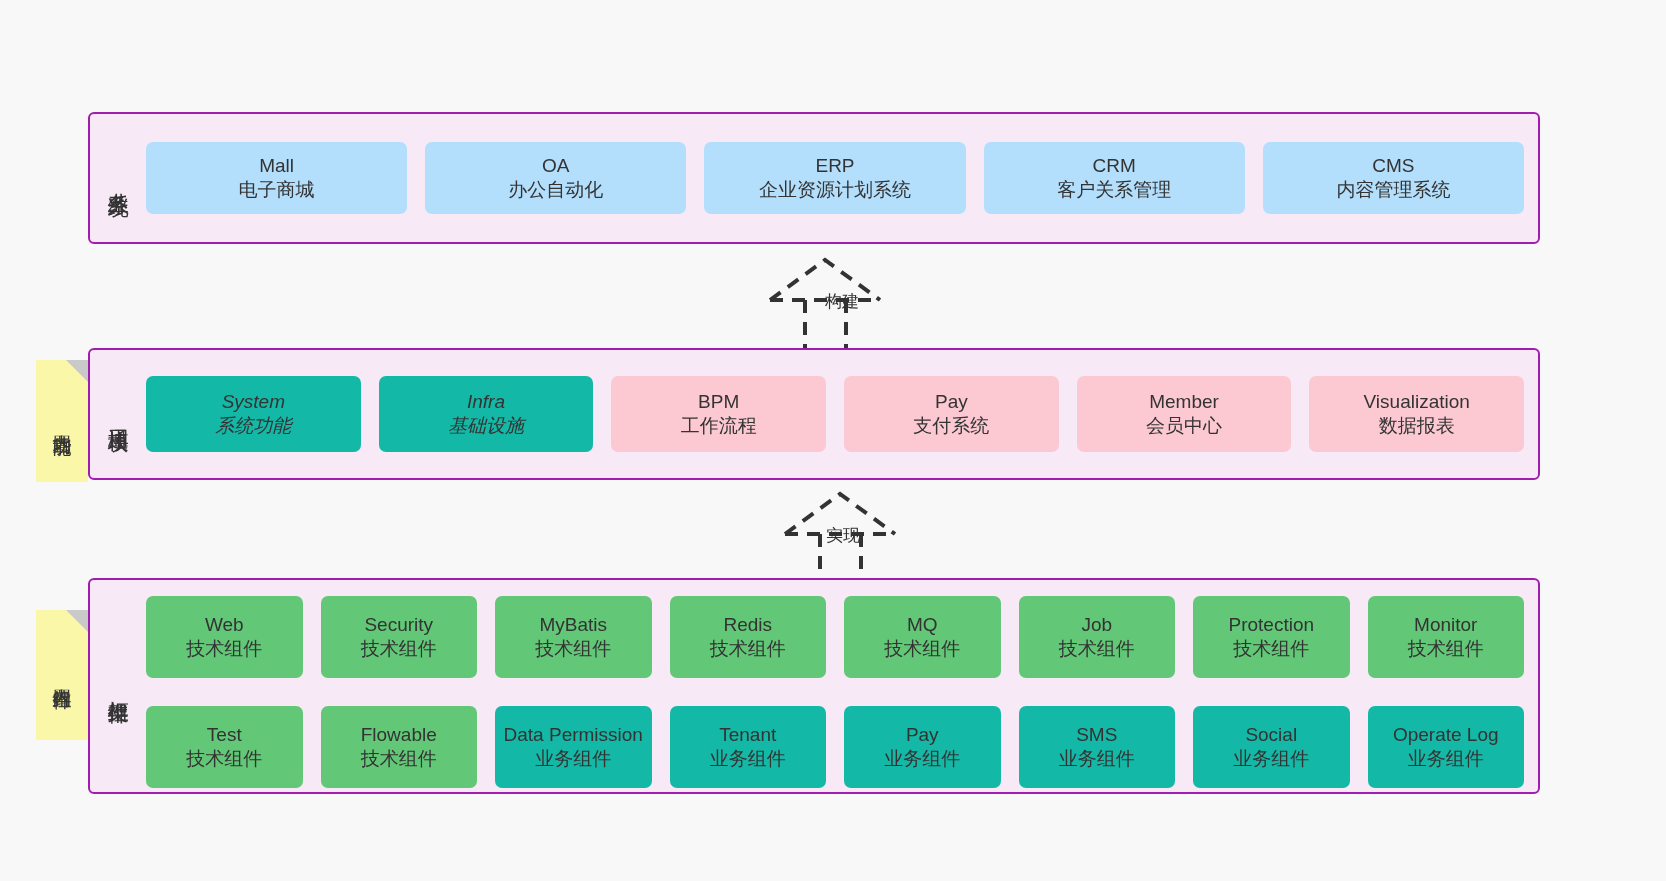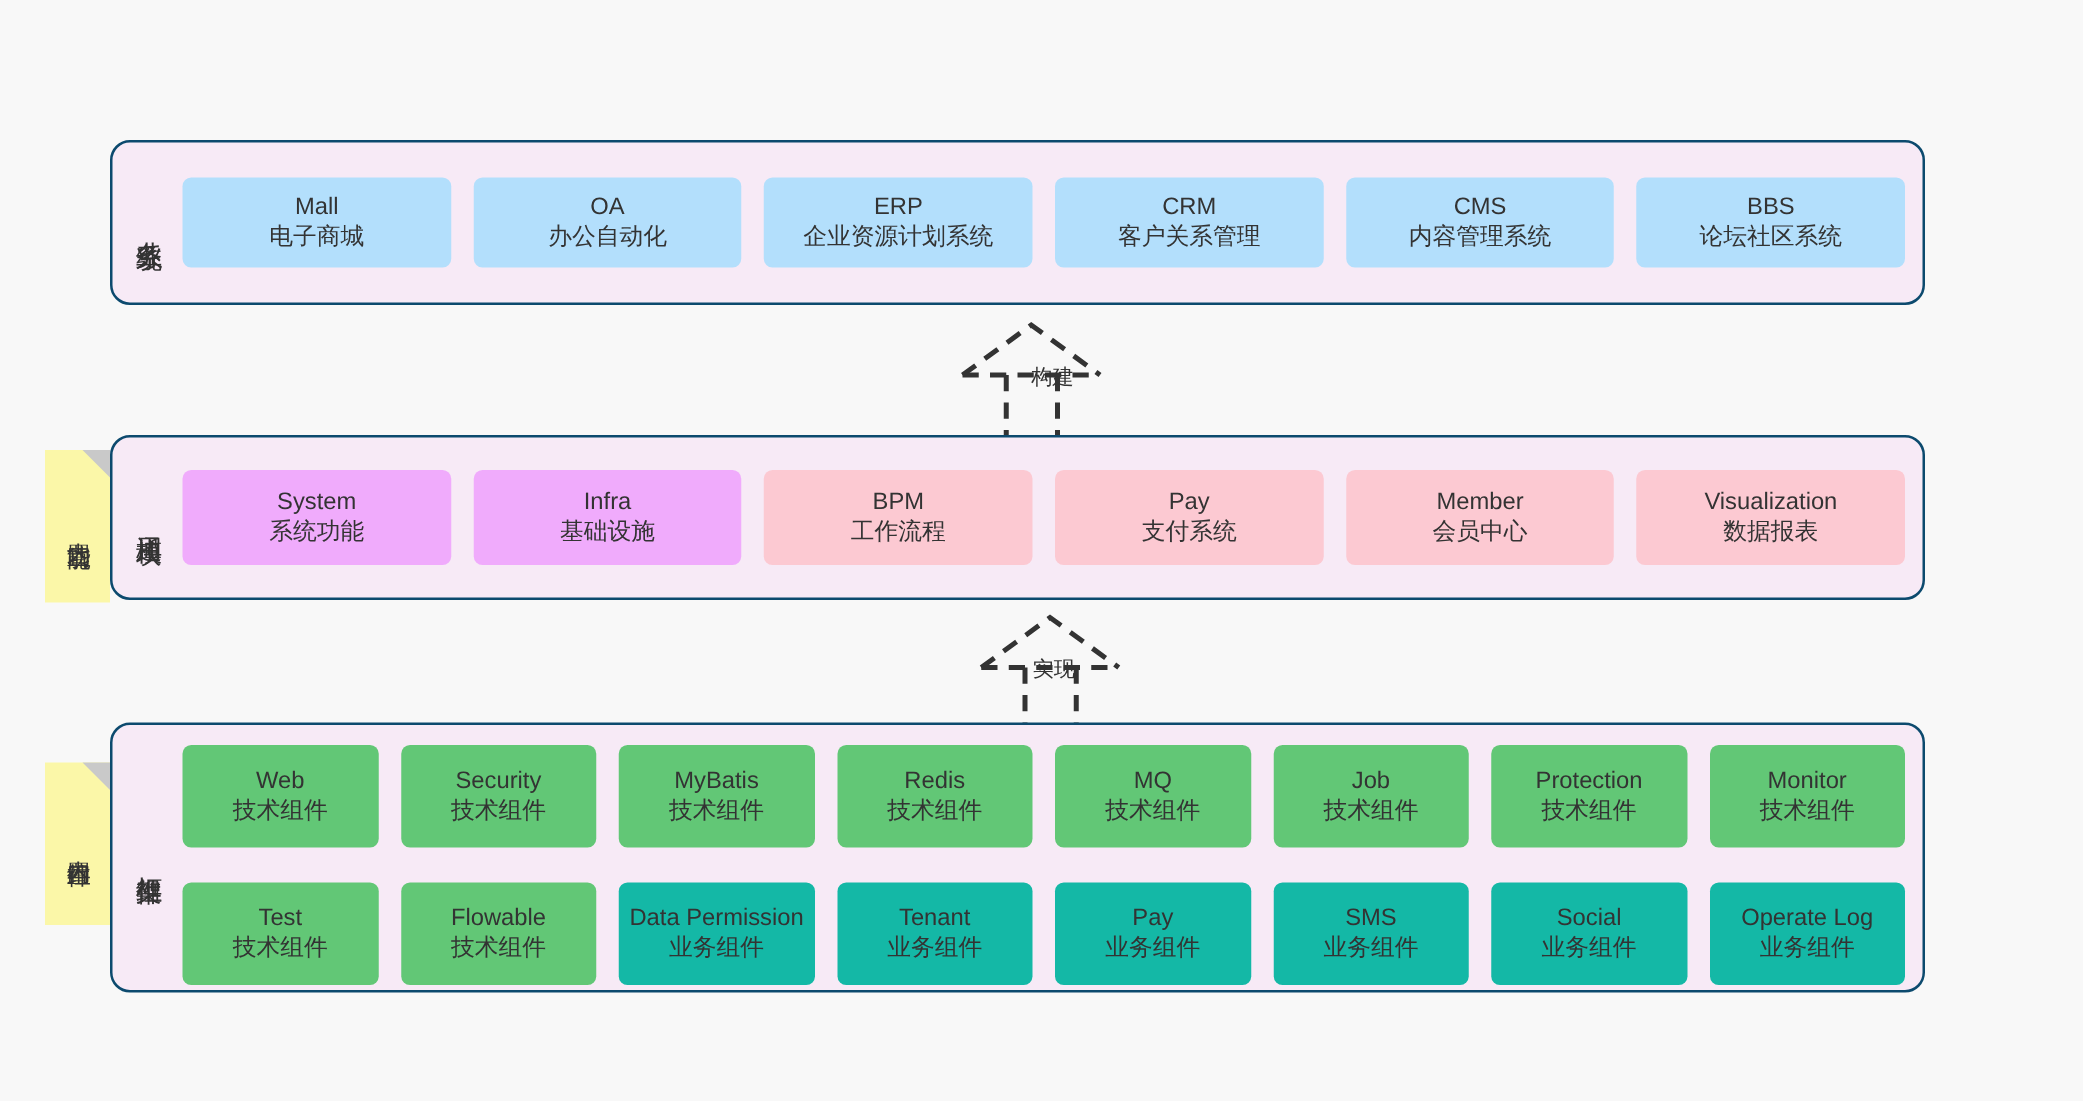--- a/index.html
+++ b/index.html
@@ -18,22 +18,22 @@
 
   #canvas {
     position: absolute;
     inset: 0;
   }
 
   
   .layer {
     position: absolute;
     background: #f7eaf6;
-    border: 2px solid #0c4a6e;
-    border-radius: 16px;
+    border: 2px solid #a21caf;
+    border-radius: 6px;
     box-sizing: border-box;
     display: flex;
     align-items: stretch;
     justify-content: center;
   }
 
   .layer-title {
     width: 56px;
     flex: 0 0 56px;
     display: flex;
@@ -77,21 +77,21 @@
     line-height: 1.28;
     color: #333333;
     box-sizing: border-box;
     padding: 4px 6px;
     user-select: none;
   }
   .card .t-en { display: block; }
   .card .t-cn { display: block; }
 
   .card.blue   { background: #b3dffc; }
-  .card.red    { background: #f0abfc; }
+  .card.red    { background: #14b8a6; font-style: italic; }
   .card.pink   { background: #fcc9d2; }
   .card.green  { background: #62c776; }
   .card.mint   { background: #14b8a6; }
 
   
   #layer-business   { left: 88px;  top: 112px; width: 1452px; height: 132px; }
   #layer-business .card { height: 72px; }
 
   #layer-common     { left: 88px;  top: 348px; width: 1452px; height: 132px; }
   #layer-common .card { height: 76px; }
@@ -167,24 +167,20 @@
           <span class="t-en">ERP</span>
           <span class="t-cn">企业资源计划系统</span>
         </div>
         <div class="card blue">
           <span class="t-en">CRM</span>
           <span class="t-cn">客户关系管理</span>
         </div>
         <div class="card blue">
           <span class="t-en">CMS</span>
           <span class="t-cn">内容管理系统</span>
-        </div>
-        <div class="card blue">
-          <span class="t-en">BBS</span>
-          <span class="t-cn">论坛社区系统</span>
         </div>
       </div>
     </div>
   </div>
 
   <div class="arrow-group" id="arrow-build">
     <svg viewBox="0 0 180 100" width="180" height="100">
       <polyline points="25,48 80,8 135,48" fill="none" stroke="#333333" stroke-width="4" stroke-dasharray="13,9" stroke-linecap="butt"></polyline>
       <line x1="25" y1="48" x2="135" y2="48" stroke="#333333" stroke-width="4" stroke-dasharray="13,9"></line>
       <line x1="60" y1="48" x2="60" y2="100" stroke="#333333" stroke-width="4" stroke-dasharray="13,9"></line>

